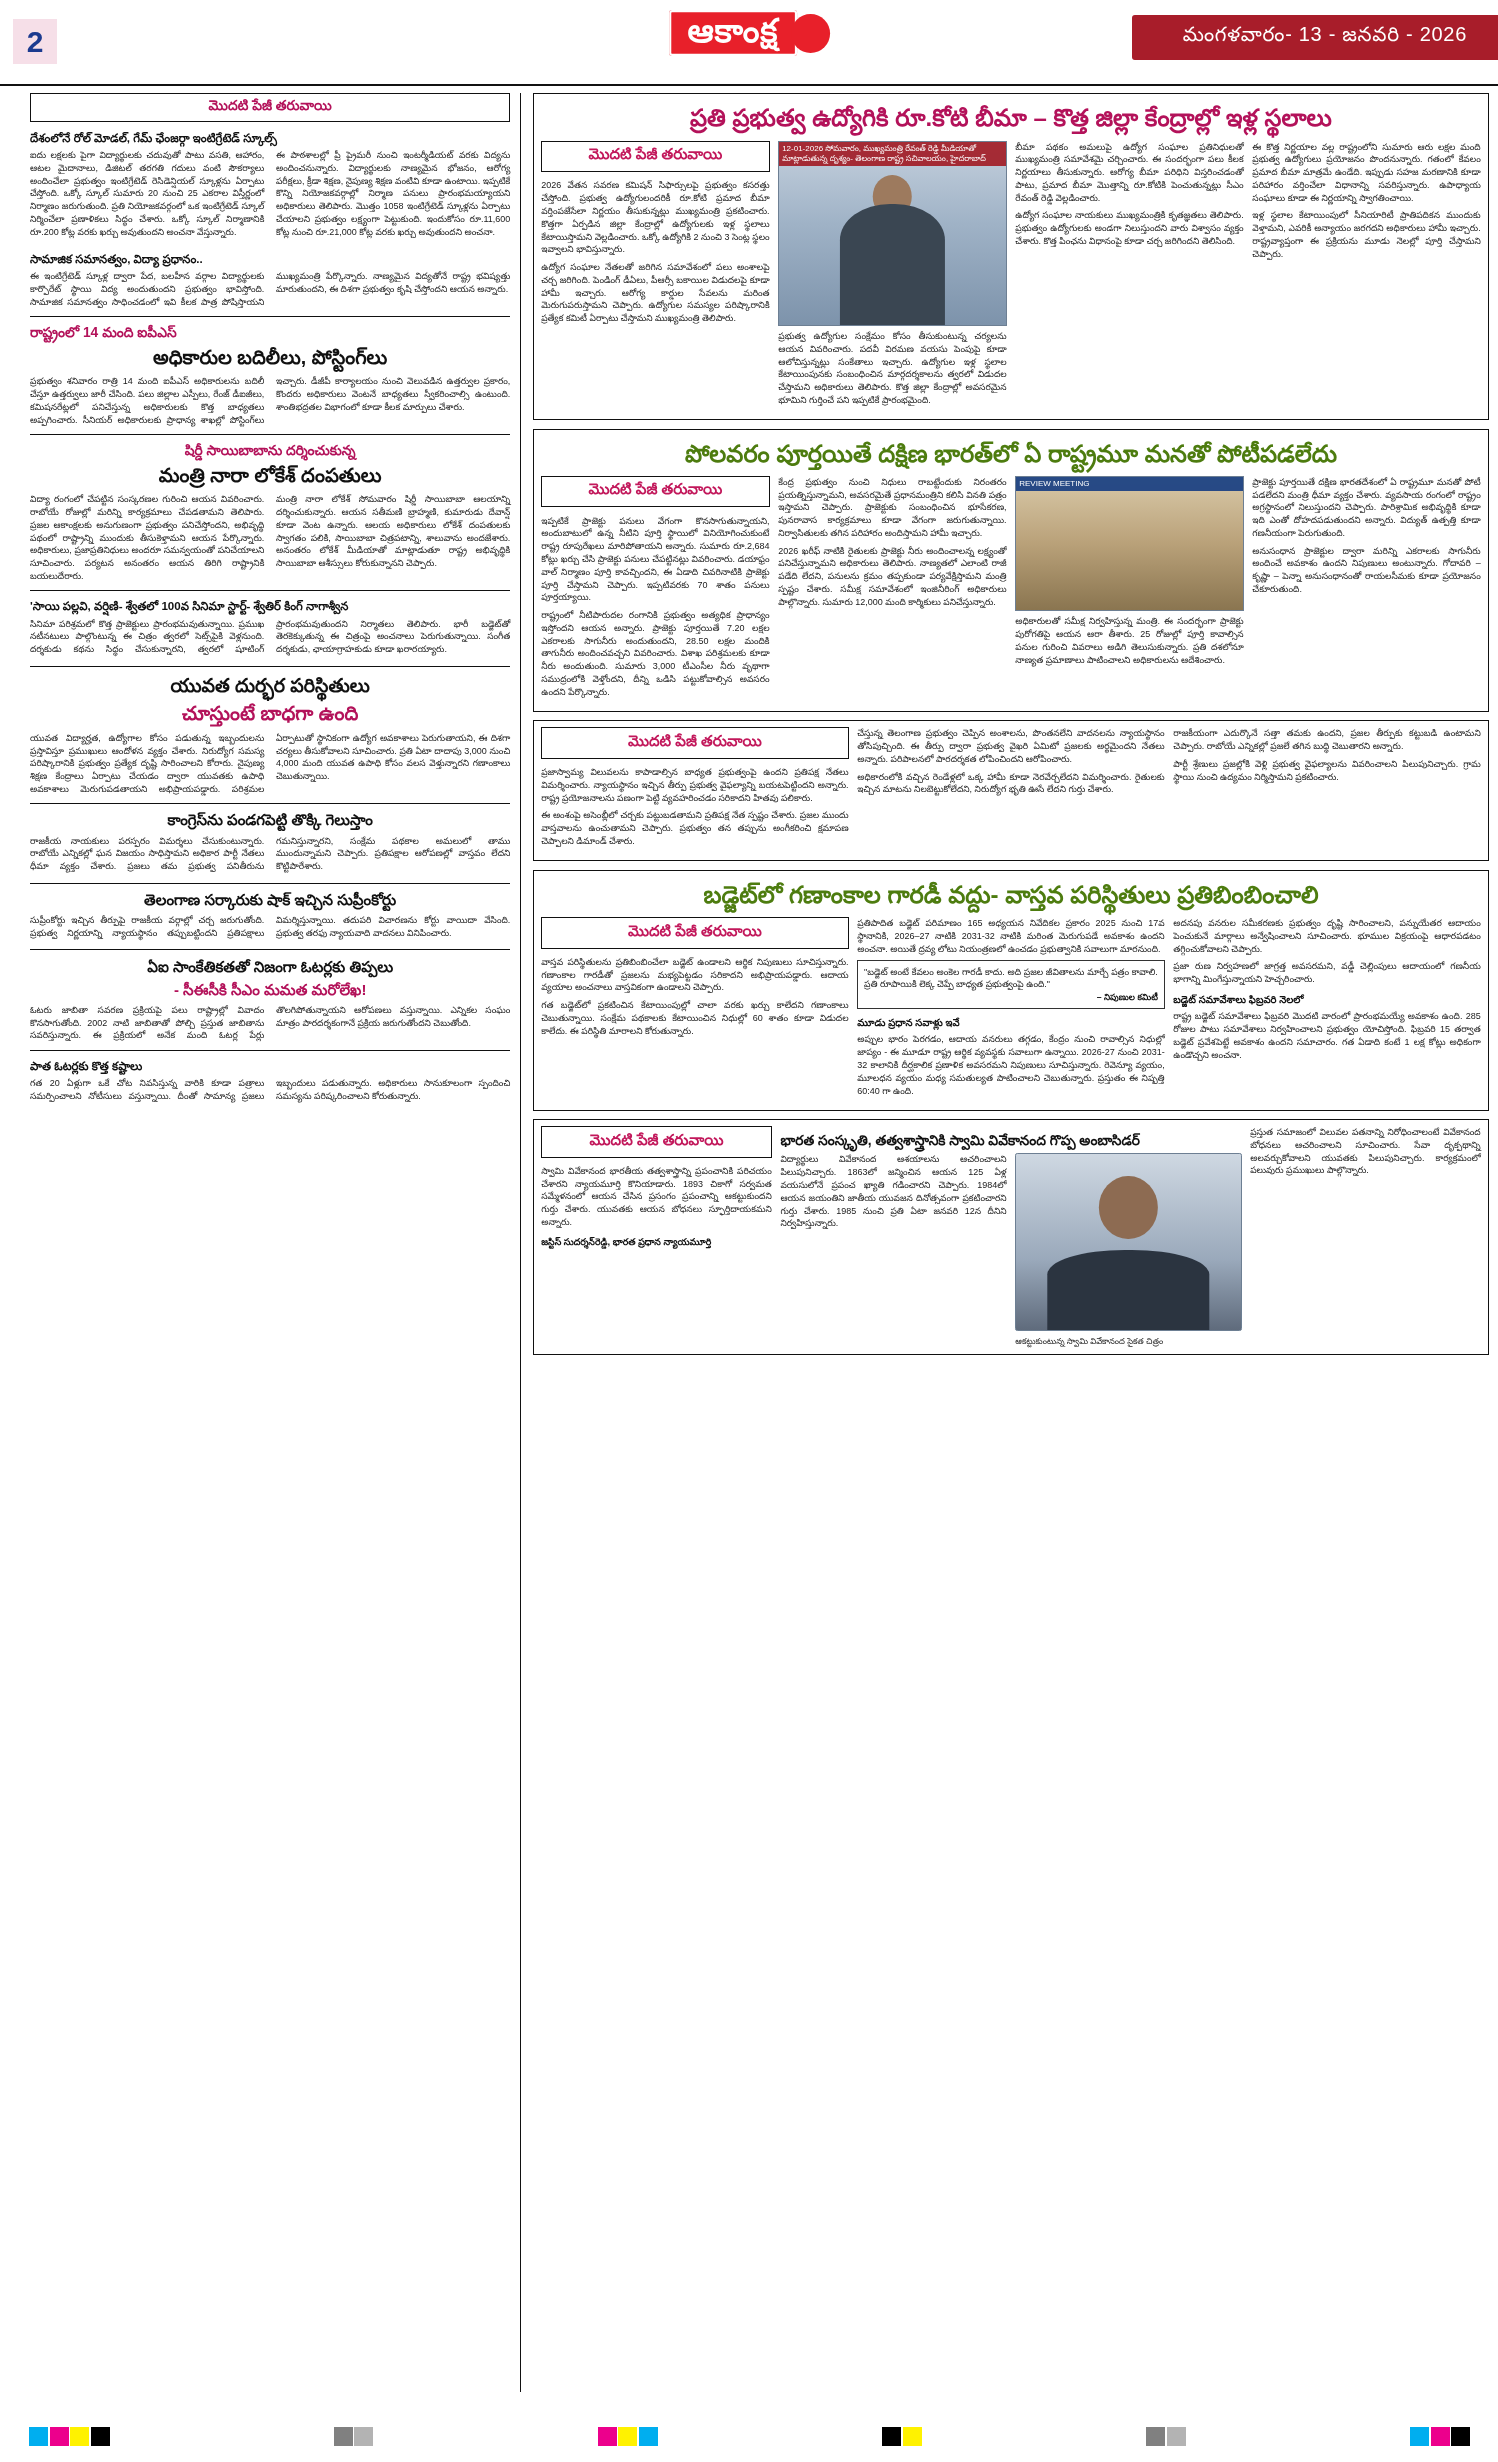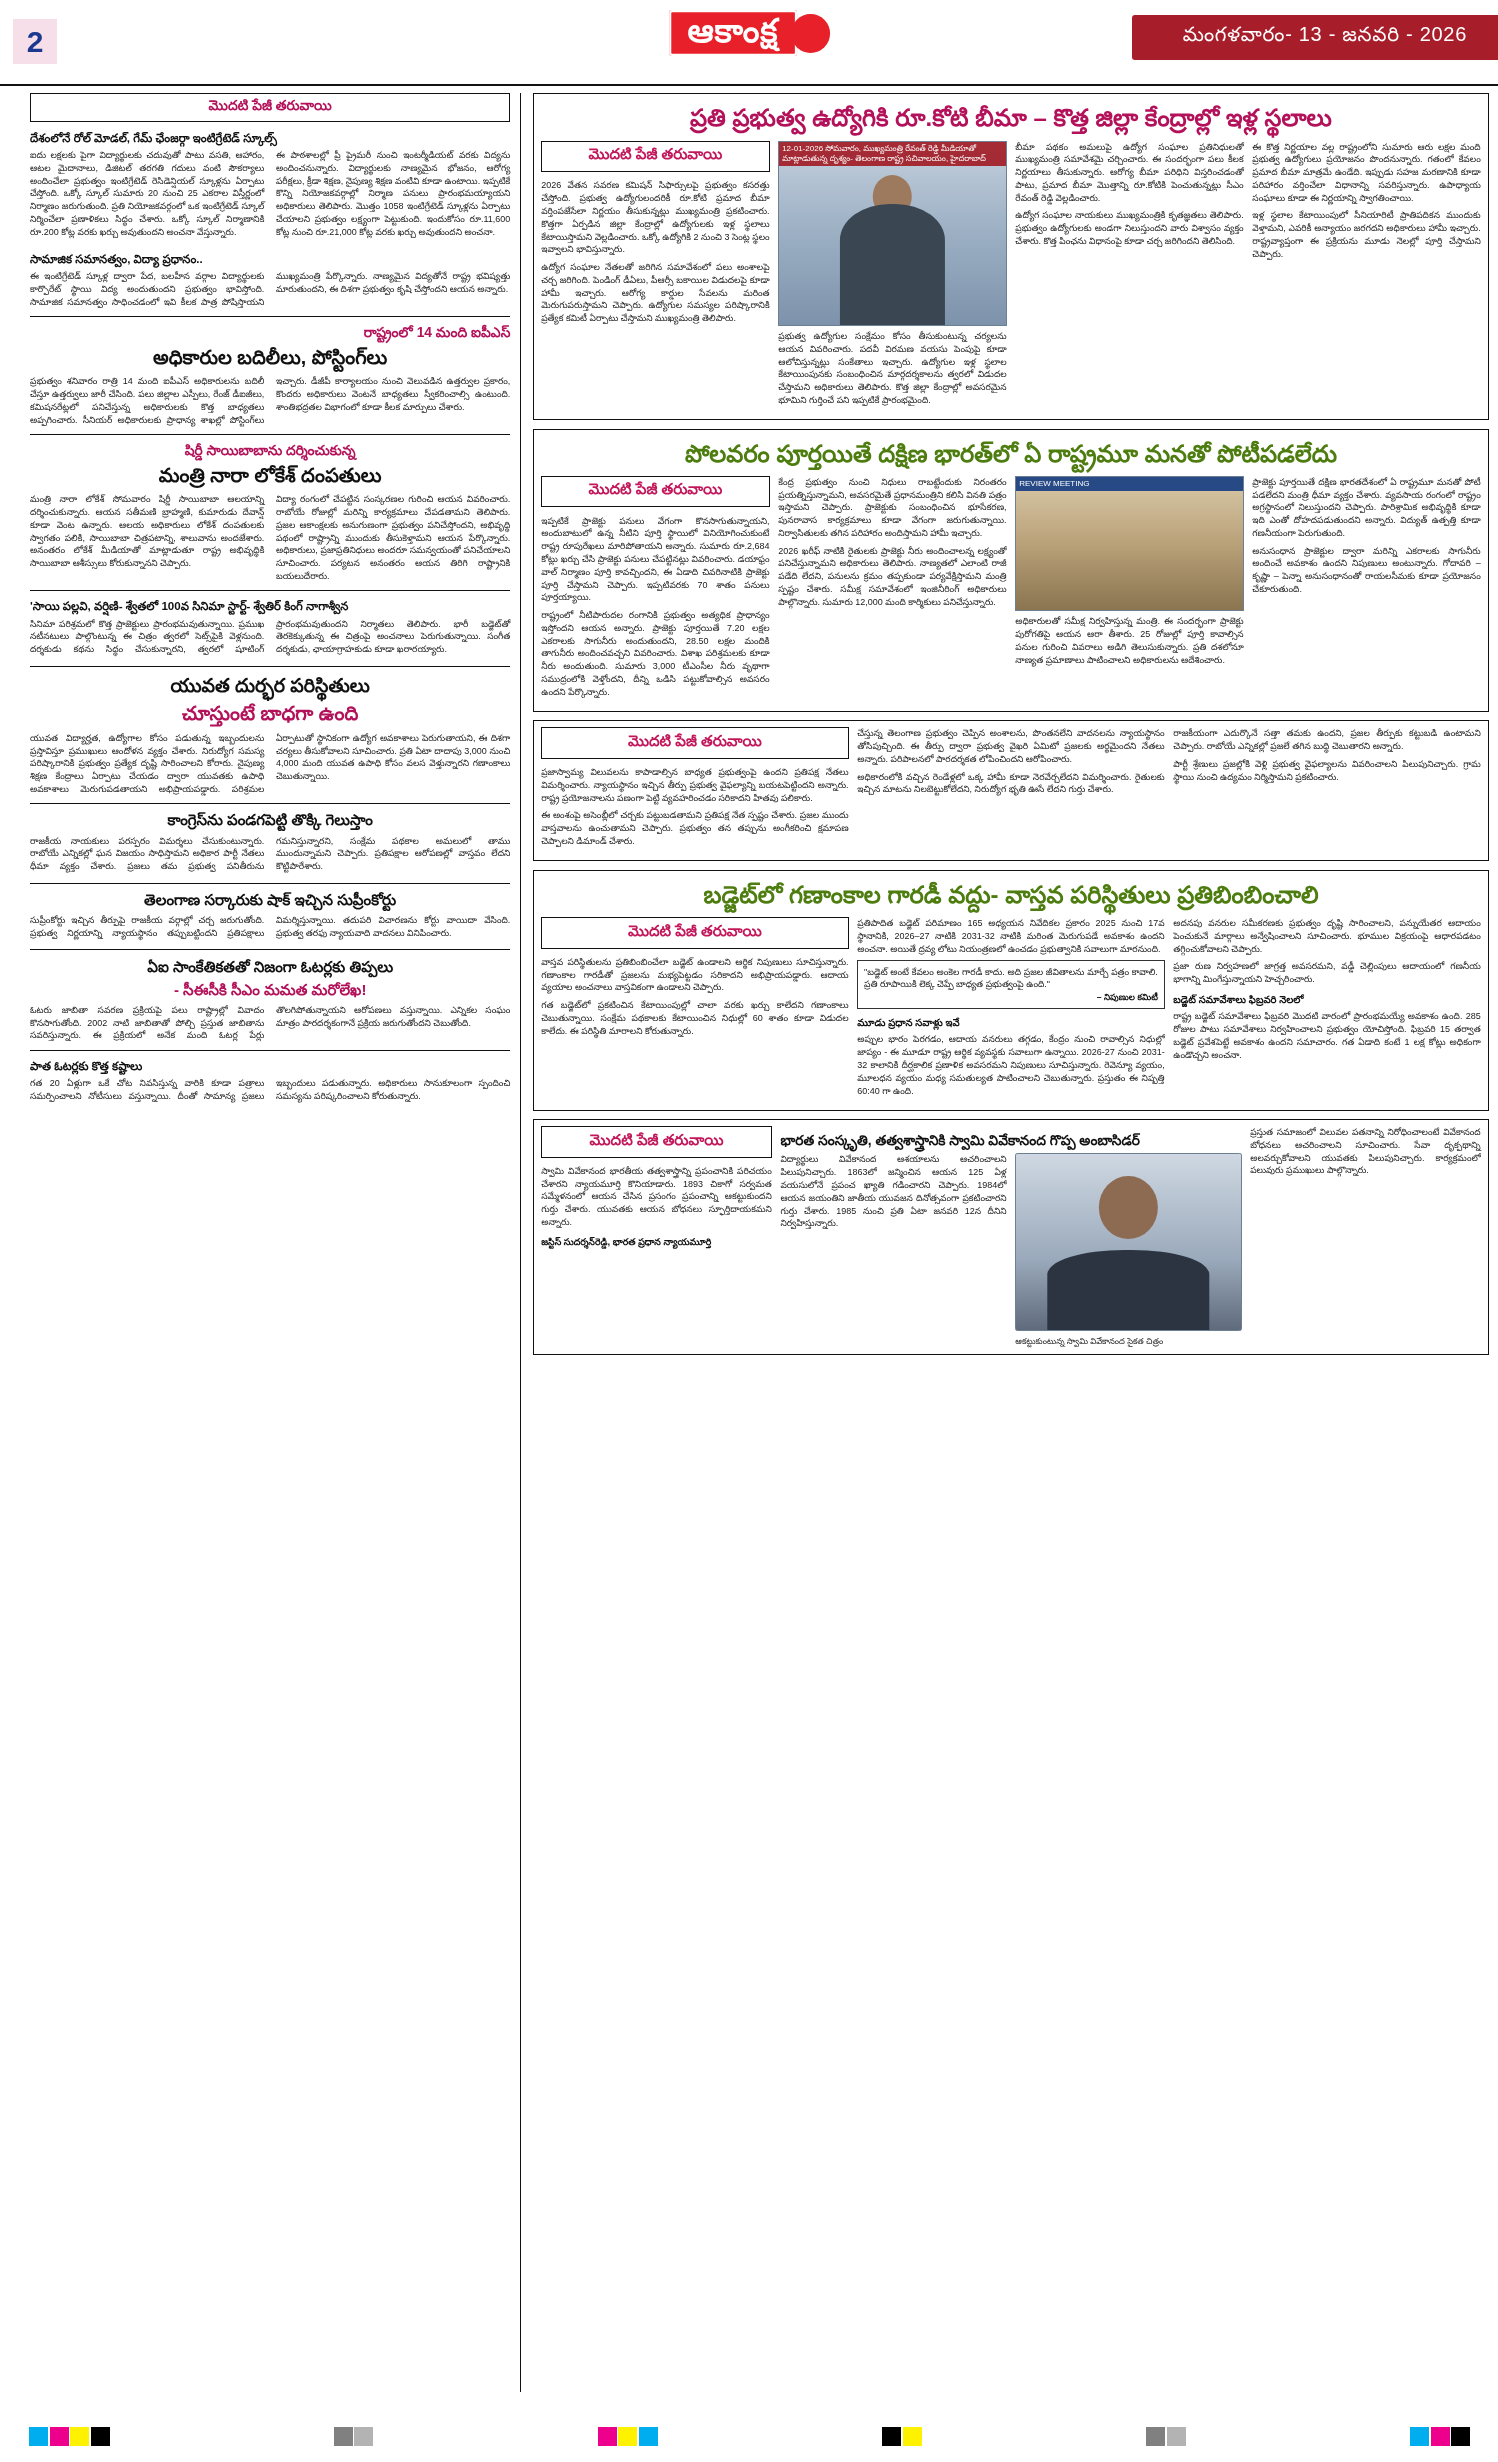--- a/index.html
+++ b/index.html
@@ -287,32 +287,32 @@
         <p>ఐదు లక్షలకు పైగా విద్యార్థులకు చదువుతో పాటు వసతి, ఆహారం, ఆటల మైదానాలు, డిజిటల్ తరగతి గదులు వంటి సౌకర్యాలు అందించేలా ప్రభుత్వం ఇంటిగ్రేటెడ్ రెసిడెన్షియల్ స్కూళ్లను ఏర్పాటు చేస్తోంది. ఒక్కో స్కూల్ సుమారు 20 నుంచి 25 ఎకరాల విస్తీర్ణంలో నిర్మాణం జరుగుతుంది. ప్రతి నియోజకవర్గంలో ఒక ఇంటిగ్రేటెడ్ స్కూల్ నిర్మించేలా ప్రణాళికలు సిద్ధం చేశారు. ఒక్కో స్కూల్ నిర్మాణానికి రూ.200 కోట్ల వరకు ఖర్చు అవుతుందని అంచనా వేస్తున్నారు.</p>
         <p>ఈ పాఠశాలల్లో ప్రీ ప్రైమరీ నుంచి ఇంటర్మీడియట్ వరకు విద్యను అందించనున్నారు. విద్యార్థులకు నాణ్యమైన భోజనం, ఆరోగ్య పరీక్షలు, క్రీడా శిక్షణ, నైపుణ్య శిక్షణ వంటివి కూడా ఉంటాయి. ఇప్పటికే కొన్ని నియోజకవర్గాల్లో నిర్మాణ పనులు ప్రారంభమయ్యాయని అధికారులు తెలిపారు. మొత్తం 1058 ఇంటిగ్రేటెడ్ స్కూళ్లను ఏర్పాటు చేయాలని ప్రభుత్వం లక్ష్యంగా పెట్టుకుంది. ఇందుకోసం రూ.11,600 కోట్ల నుంచి రూ.21,000 కోట్ల వరకు ఖర్చు అవుతుందని అంచనా.</p>
       </div>
 
       <div class="sub-head">సామాజిక సమానత్వం, విద్యా ప్రధానం..</div>
       <div class="tel two-col-text">
         <p>ఈ ఇంటిగ్రేటెడ్ స్కూళ్ల ద్వారా పేద, బలహీన వర్గాల విద్యార్థులకు కార్పొరేట్ స్థాయి విద్య అందుతుందని ప్రభుత్వం భావిస్తోంది. సామాజిక సమానత్వం సాధించడంలో ఇవి కీలక పాత్ర పోషిస్తాయని ముఖ్యమంత్రి పేర్కొన్నారు. నాణ్యమైన విద్యతోనే రాష్ట్ర భవిష్యత్తు మారుతుందని, ఈ దిశగా ప్రభుత్వం కృషి చేస్తోందని ఆయన అన్నారు.</p>
       </div>
 
       <hr class="rule">
-      <div class="mid-head pink" style="text-align:right;font-size:13.8px;">రాష్ట్రంలో 14 మంది ఐపీఎస్</div>
+      <div class="mid-head pink" style="text-align:left;font-size:13.8px;">రాష్ట్రంలో 14 మంది ఐపీఎస్</div>
       <div class="big-head" style="text-align:center;">అధికారుల బదిలీలు, పోస్టింగ్‌లు</div>
       <div class="tel two-col-text">
         <p>ప్రభుత్వం శనివారం రాత్రి 14 మంది ఐపీఎస్ అధికారులను బదిలీ చేస్తూ ఉత్తర్వులు జారీ చేసింది. పలు జిల్లాల ఎస్పీలు, రేంజ్ డీఐజీలు, కమిషనరేట్లలో పనిచేస్తున్న అధికారులకు కొత్త బాధ్యతలు అప్పగించారు. సీనియర్ అధికారులకు ప్రాధాన్య శాఖల్లో పోస్టింగ్‌లు ఇచ్చారు. డీజీపీ కార్యాలయం నుంచి వెలువడిన ఉత్తర్వుల ప్రకారం, కొందరు అధికారులు వెంటనే బాధ్యతలు స్వీకరించాల్సి ఉంటుంది. శాంతిభద్రతల విభాగంలో కూడా కీలక మార్పులు చేశారు.</p>
       </div>
 
       <hr class="rule">
       <div class="mid-head pink" style="text-align:center;font-size:13.8px;">షిర్డీ సాయిబాబాను దర్శించుకున్న</div>
       <div class="big-head" style="text-align:center;">మంత్రి నారా లోకేశ్ దంపతులు</div>
       <div class="tel two-col-text">
+        <p>విద్యా రంగంలో చేపట్టిన సంస్కరణల గురించి ఆయన వివరించారు. రాబోయే రోజుల్లో మరిన్ని కార్యక్రమాలు చేపడతామని తెలిపారు. ప్రజల ఆకాంక్షలకు అనుగుణంగా ప్రభుత్వం పనిచేస్తోందని, అభివృద్ధి పథంలో రాష్ట్రాన్ని ముందుకు తీసుకెళ్తామని ఆయన పేర్కొన్నారు. అధికారులు, ప్రజాప్రతినిధులు అందరూ సమన్వయంతో పనిచేయాలని సూచించారు. పర్యటన అనంతరం ఆయన తిరిగి రాష్ట్రానికి బయలుదేరారు.</p>
         <p>మంత్రి నారా లోకేశ్ సోమవారం షిర్డీ సాయిబాబా ఆలయాన్ని దర్శించుకున్నారు. ఆయన సతీమణి బ్రాహ్మణి, కుమారుడు దేవాన్ష్ కూడా వెంట ఉన్నారు. ఆలయ అధికారులు లోకేశ్ దంపతులకు స్వాగతం పలికి, సాయిబాబా చిత్రపటాన్ని, శాలువాను అందజేశారు. అనంతరం లోకేశ్ మీడియాతో మాట్లాడుతూ రాష్ట్ర అభివృద్ధికి సాయిబాబా ఆశీస్సులు కోరుకున్నానని చెప్పారు.</p>
-        <p>విద్యా రంగంలో చేపట్టిన సంస్కరణల గురించి ఆయన వివరించారు. రాబోయే రోజుల్లో మరిన్ని కార్యక్రమాలు చేపడతామని తెలిపారు. ప్రజల ఆకాంక్షలకు అనుగుణంగా ప్రభుత్వం పనిచేస్తోందని, అభివృద్ధి పథంలో రాష్ట్రాన్ని ముందుకు తీసుకెళ్తామని ఆయన పేర్కొన్నారు. అధికారులు, ప్రజాప్రతినిధులు అందరూ సమన్వయంతో పనిచేయాలని సూచించారు. పర్యటన అనంతరం ఆయన తిరిగి రాష్ట్రానికి బయలుదేరారు.</p>
       </div>
 
       <hr class="rule">
       <div class="sub-head">'సాయి పల్లవి, వర్షిణి- శ్వేతలో 100వ సినిమా స్టార్ట్- శ్వేతిర్ కింగ్ నాగాశ్వీన</div>
       <div class="tel two-col-text">
         <p>సినిమా పరిశ్రమలో కొత్త ప్రాజెక్టులు ప్రారంభమవుతున్నాయి. ప్రముఖ నటీనటులు పాల్గొంటున్న ఈ చిత్రం త్వరలో సెట్స్‌పైకి వెళ్లనుంది. దర్శకుడు కథను సిద్ధం చేసుకున్నారని, త్వరలో షూటింగ్ ప్రారంభమవుతుందని నిర్మాతలు తెలిపారు. భారీ బడ్జెట్‌తో తెరకెక్కుతున్న ఈ చిత్రంపై అంచనాలు పెరుగుతున్నాయి. సంగీత దర్శకుడు, ఛాయాగ్రాహకుడు కూడా ఖరారయ్యారు.</p>
       </div>
 
       <hr class="rule">
       <div class="mid-head" style="text-align:center;font-size:19px;">యువత దుర్భర పరిస్థితులు</div>

